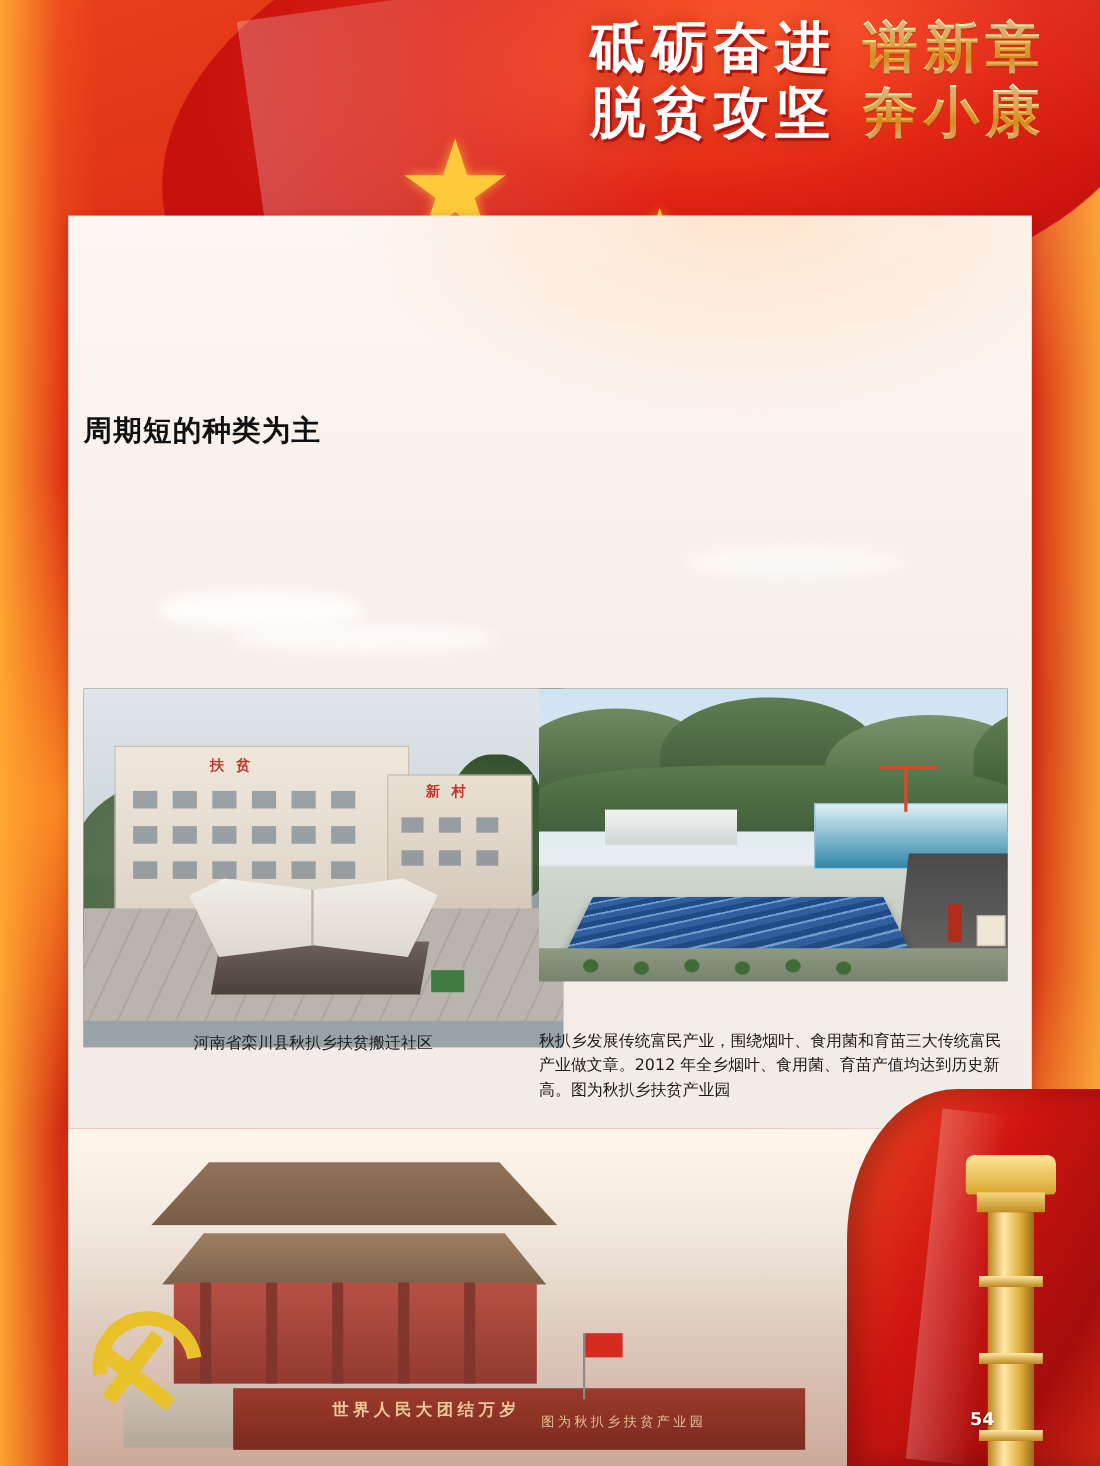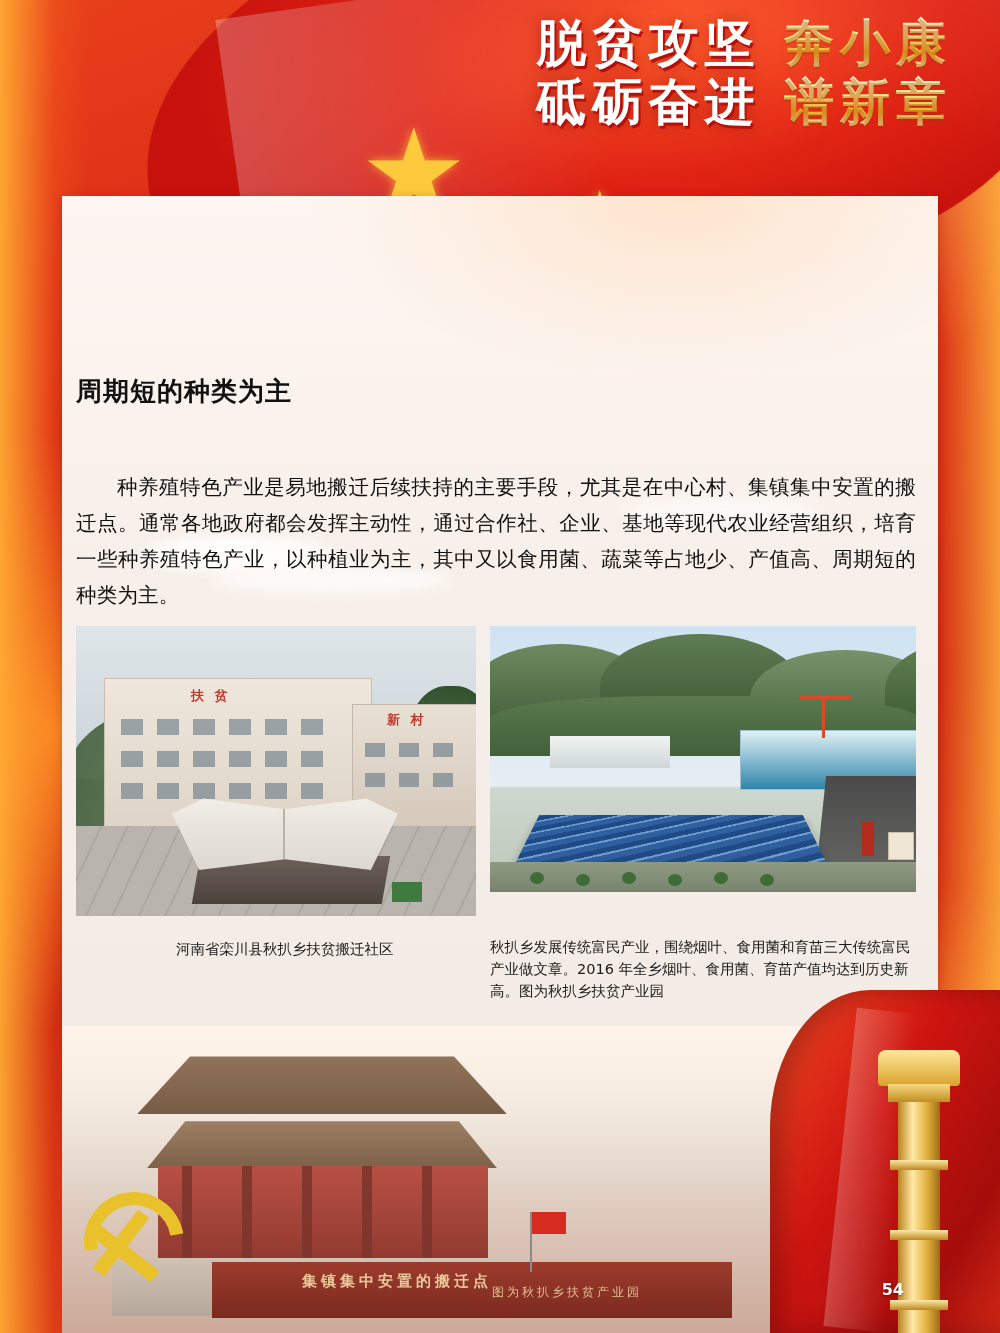--- a/index.html
+++ b/index.html
@@ -106,21 +106,21 @@
   .body-text{
     position:absolute;left:14px;top:252px;width:840px;
     font-size:20.5px;line-height:36px;color:#101010;text-align:justify;
     text-indent:2em;letter-spacing:.2px;
   }
 
   
   .photo{
     position:absolute;overflow:hidden;background:#555;
   }
-  .photo-left{left:14px;top:430px;width:400px;height:290px;}
+  .photo-left{left:14px;top:430px;width:400px;height:326px;padding-left:36px;}
   .photo-right{left:428px;top:430px;width:426px;height:266px;}
 
   
   .pl-sky{position:absolute;inset:0;background:linear-gradient(180deg,#dfe6ea 0%,#cfd8dd 38%,#c3ccd2 52%,#8f9ba0 53%,#9aa4a8 100%);}
   .pl-hill{position:absolute;left:-10px;top:80px;width:200px;height:150px;background:radial-gradient(ellipse at 50% 100%,#5d7a52,#3f5a38);border-radius:60% 60% 0 0;opacity:.9;}
   .pl-trees{position:absolute;left:330px;top:60px;width:90px;height:130px;background:radial-gradient(circle at 40% 60%,#4e7344,#2f4a2b);border-radius:45% 45% 20% 20%;}
   .pl-bldg{
     position:absolute;left:28px;top:52px;width:266px;height:150px;
     background:linear-gradient(180deg,#efe7dc,#ded4c7);
     border:1px solid #c9beb0;
@@ -265,39 +265,38 @@
     <div class="ribbon"></div>
     <div class="sheen"></div>
     <div class="stars">
       <span class="star s1">★</span>
       <span class="star s2">★</span>
 
     </div>
 
     <div class="title-wrap">
       <div class="title-line">
+        <span class="tl-white">砥砺奋进</span>
+        <span class="tl-gold">谱新章</span>
+      </div>
+      <div class="title-line">
         <span class="tl-white">脱贫攻坚</span>
         <span class="tl-gold">奔小康</span>
-      </div>
-      <div class="title-line">
-        <span class="tl-white">砥砺奋进</span>
-        <span class="tl-gold">谱新章</span>
       </div>
     </div>
   </div>
 
   <div class="card">
     <div class="topglow"></div>
     <div class="cloud c1"></div>
     <div class="cloud c2"></div>
     <div class="cloud c3"></div>
 
     <h1 class="section-title">周期短的种类为主</h1>
 
-    <p class="body-text">种养殖特色产业是易地搬迁后续扶持的主要手段，尤其是在中心村、集镇集中安置的搬迁点。通常各地政府都会发挥主动性，通过合作社、企业、基地等现代农业经营组织，培育一些种养殖特色产业，以种植业为主，其中又以食用菌、蔬菜等占地少、产值高、周期短的种类为主。</p>
 
     <div class="photo photo-left">
       <div class="pl-sky"></div>
       <div class="pl-hill"></div>
       <div class="pl-trees"></div>
       <div class="pl-bldg">
         <div class="pl-red" style="left:86px;top:8px;">扶 贫</div>
         <div class="pl-win" style="left:16px;top:40px;width:22px;height:16px;"></div>
         <div class="pl-win" style="left:52px;top:40px;width:22px;height:16px;"></div>
         <div class="pl-win" style="left:88px;top:40px;width:22px;height:16px;"></div>
@@ -349,40 +348,40 @@
       <div class="pr-booth"></div>
       <div class="pr-shrub" style="left:40px;top:246px;"></div>
       <div class="pr-shrub" style="left:86px;top:248px;"></div>
       <div class="pr-shrub" style="left:132px;top:246px;"></div>
       <div class="pr-shrub" style="left:178px;top:248px;"></div>
       <div class="pr-shrub" style="left:224px;top:246px;"></div>
       <div class="pr-shrub" style="left:270px;top:248px;"></div>
     </div>
 
     <div class="caption cap-left">河南省栾川县秋扒乡扶贫搬迁社区</div>
-    <div class="caption cap-right">秋扒乡发展传统富民产业，围绕烟叶、食用菌和育苗三大传统富民产业做文章。2016 年全乡烟叶、食用菌、育苗产值均达到历史新高。图为秋扒乡扶贫产业园</div>
+    <div class="caption cap-right">秋扒乡发展传统富民产业，围绕烟叶、食用菌和育苗三大传统富民产业做文章。2012 年全乡烟叶、食用菌、育苗产值均达到历史新高。图为秋扒乡扶贫产业园</div>
   </div>
 
   <div class="bottom">
     <div class="bt-haze"></div>
     <div class="bt-hall">
       <div class="bt-roof"></div>
       <div class="bt-roof2"></div>
       <div class="bt-body"></div>
       <div class="bt-col" style="left:80px;"></div>
       <div class="bt-col" style="left:140px;"></div>
       <div class="bt-col" style="left:200px;"></div>
       <div class="bt-col" style="left:260px;"></div>
       <div class="bt-col" style="left:320px;"></div>
       <div class="bt-base"></div>
     </div>
     <div class="bt-wall"></div>
     <div class="bt-flagpole"></div>
     <div class="bt-flag"></div>
-    <div class="bt-wall-text">集镇集中安置的搬迁点</div>
+    <div class="bt-wall-text">世界人民大团结万岁</div>
     <div class="bt-wall-text2">图为秋扒乡扶贫产业园</div>
   </div>
 
   <div class="emblem">
     <div class="sickle"></div>
     <div class="hammer-h"></div>
     <div class="hammer-v"></div>
   </div>
 
   <div class="ribbon-right">

